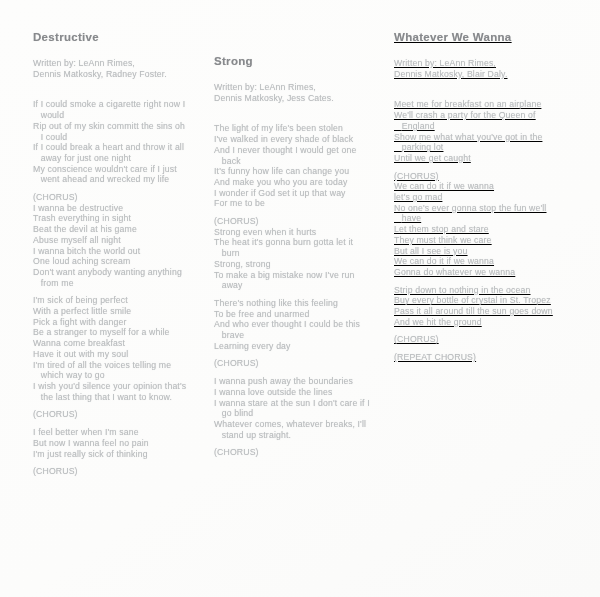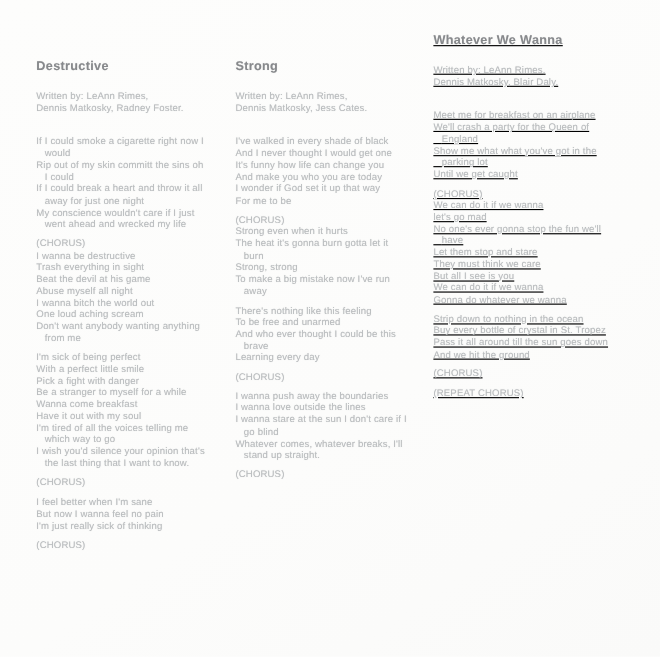--- a/index.html
+++ b/index.html
@@ -15,21 +15,21 @@
     height: 597px;
     overflow: hidden;
     background: linear-gradient(145deg, #fdfdfc 0%, #fcfcfb 60%, #fafaf9 100%);
     font-family: "Liberation Sans", sans-serif;
   }
   .song-col {
     position: absolute;
     top: 31px;
     width: 178px;
   }
-  .song-col:nth-of-type(1) { left: 33px; margin-top: 24px; }
+  .song-col:nth-of-type(1) { left: 33px; }
   .song-col:nth-of-type(2) { left: 214px; margin-top: 24px; }
   .song-col:nth-of-type(3) { left: 394px; text-decoration: underline; }
   .song-title {
     font-size: 11.5px;
     font-weight: bold;
     letter-spacing: 0.3px;
     color: var(--title-color, #87898c);
     text-shadow: 0 0 0.7px rgba(135,137,140,0.45);
     margin: 0 0 15px 0;
   }
@@ -104,22 +104,24 @@
         <div class="lyric-line">(CHORUS)</div>
       </div>
     </div>
     <div class="song-col">
       <div class="song-title">Strong</div>
       <div class="credits">
         <div class="credit-line">Written by: LeAnn Rimes,</div>
         <div class="credit-line">Dennis Matkosky, Jess Cates.</div>
       </div>
       <div class="block">
+        <div class="lyric-line">The light of my life's been stolen</div>
         <div class="lyric-line">I've walked in every shade of black</div>
         <div class="lyric-line">And I never thought I would get one</div>
+        <div class="lyric-line">   back</div>
         <div class="lyric-line">It's funny how life can change you</div>
         <div class="lyric-line">And make you who you are today</div>
         <div class="lyric-line">I wonder if God set it up that way</div>
         <div class="lyric-line">For me to be</div>
       </div>
       <div class="block">
         <div class="lyric-line">(CHORUS)</div>
         <div class="lyric-line">Strong even when it hurts</div>
         <div class="lyric-line">The heat it's gonna burn gotta let it</div>
         <div class="lyric-line">   burn</div>

